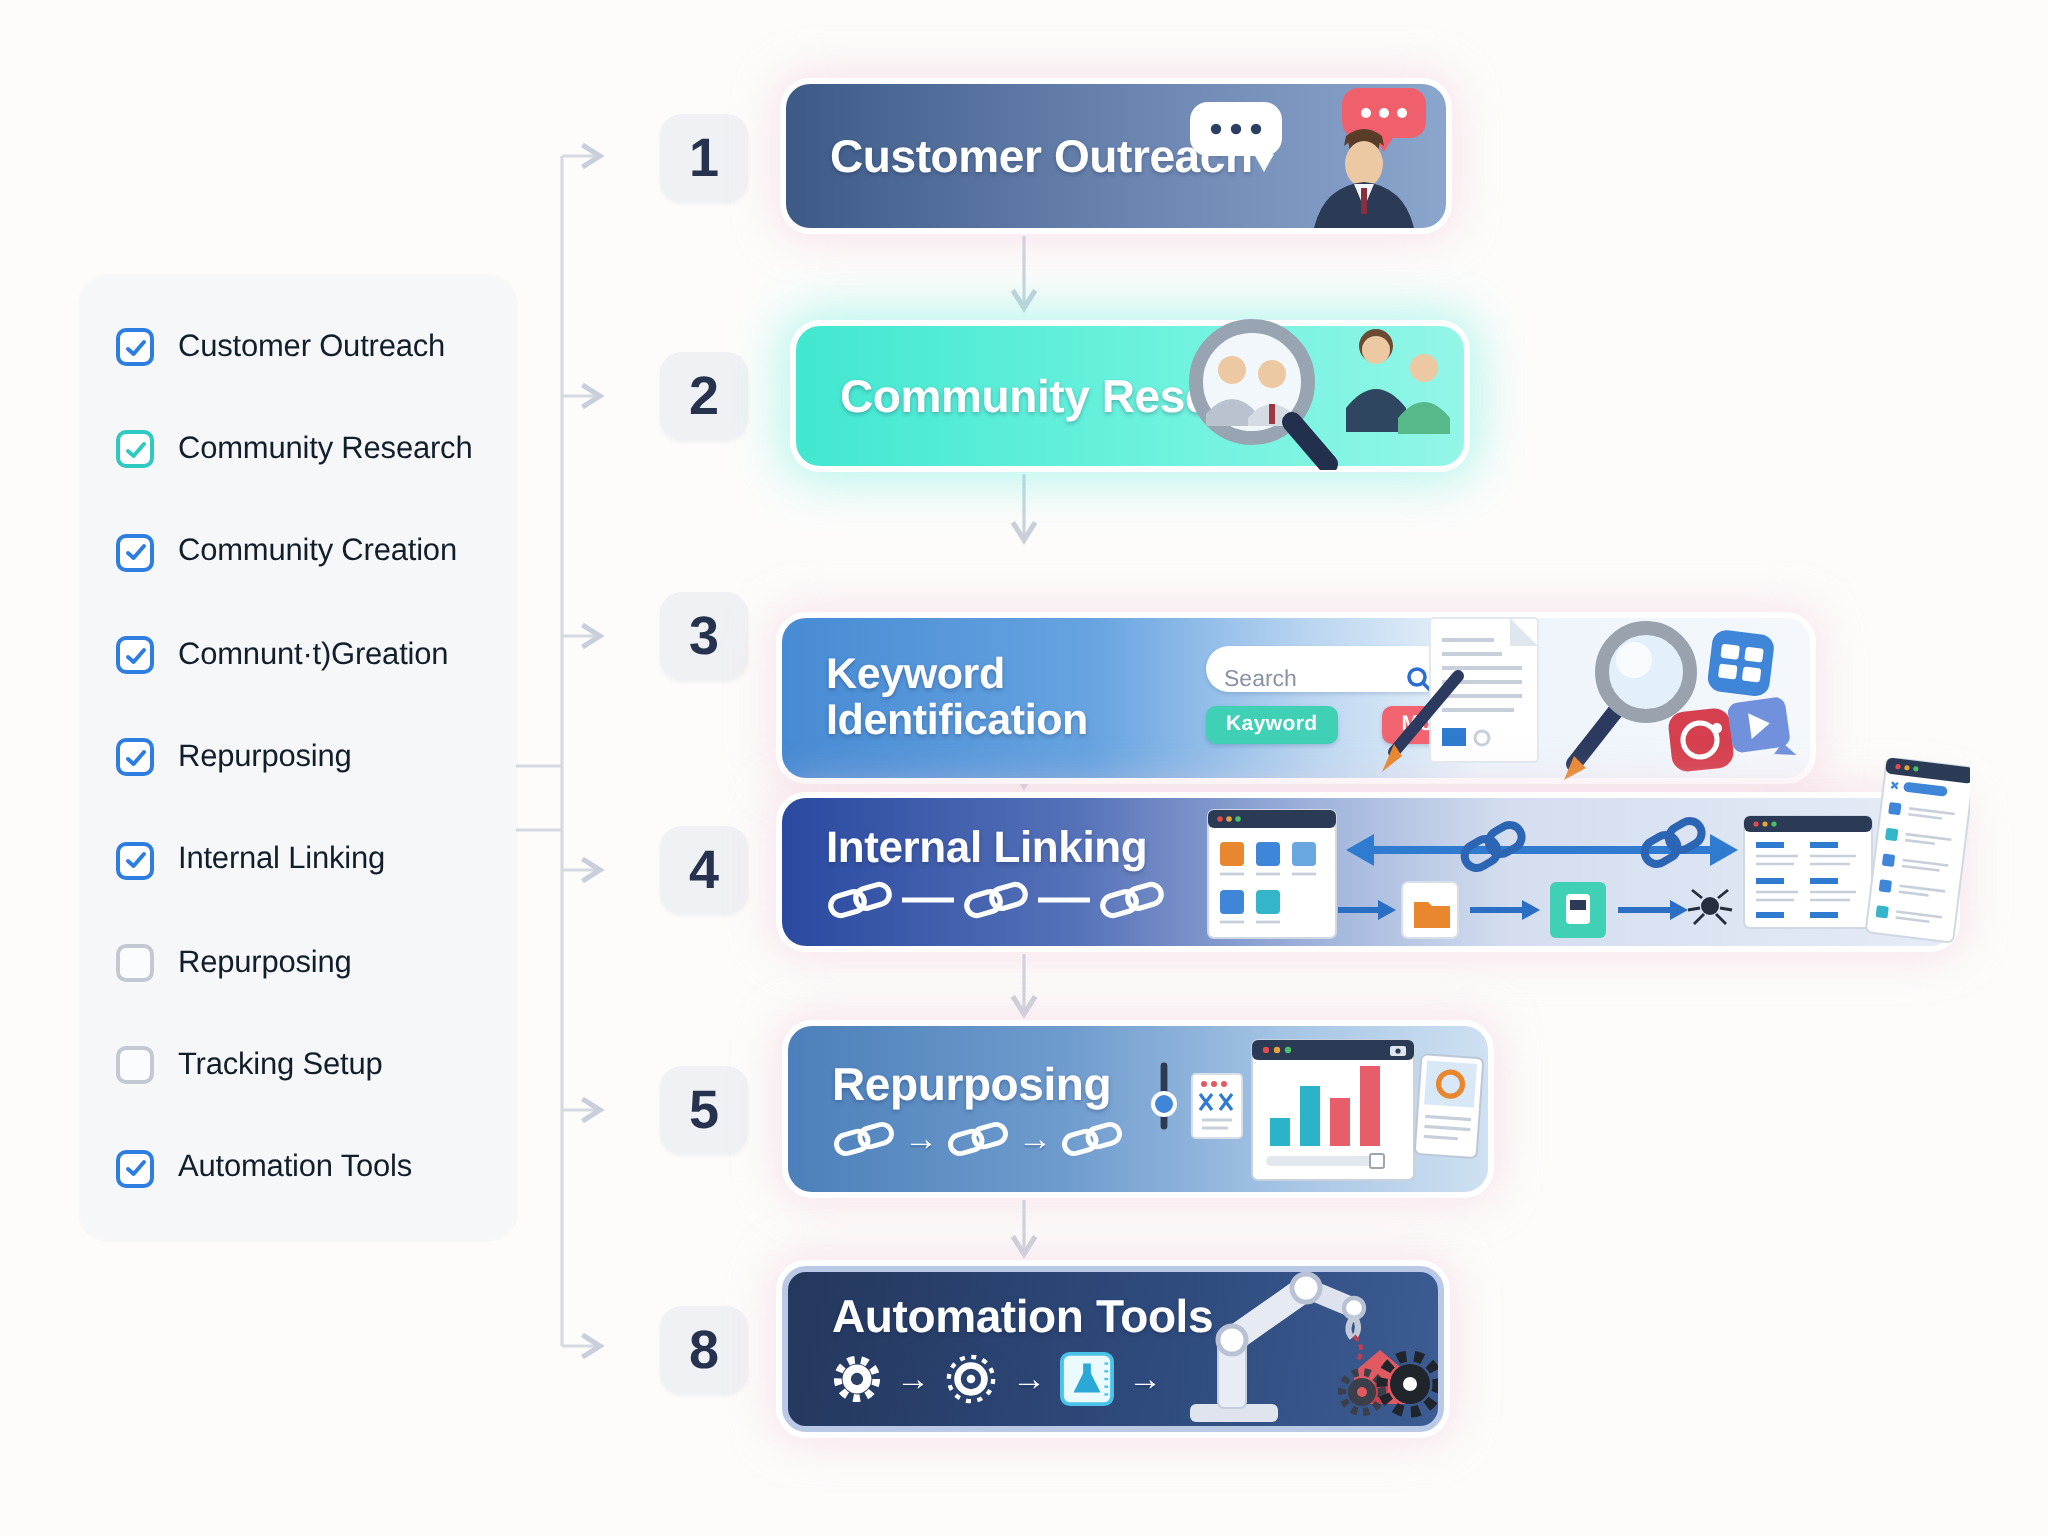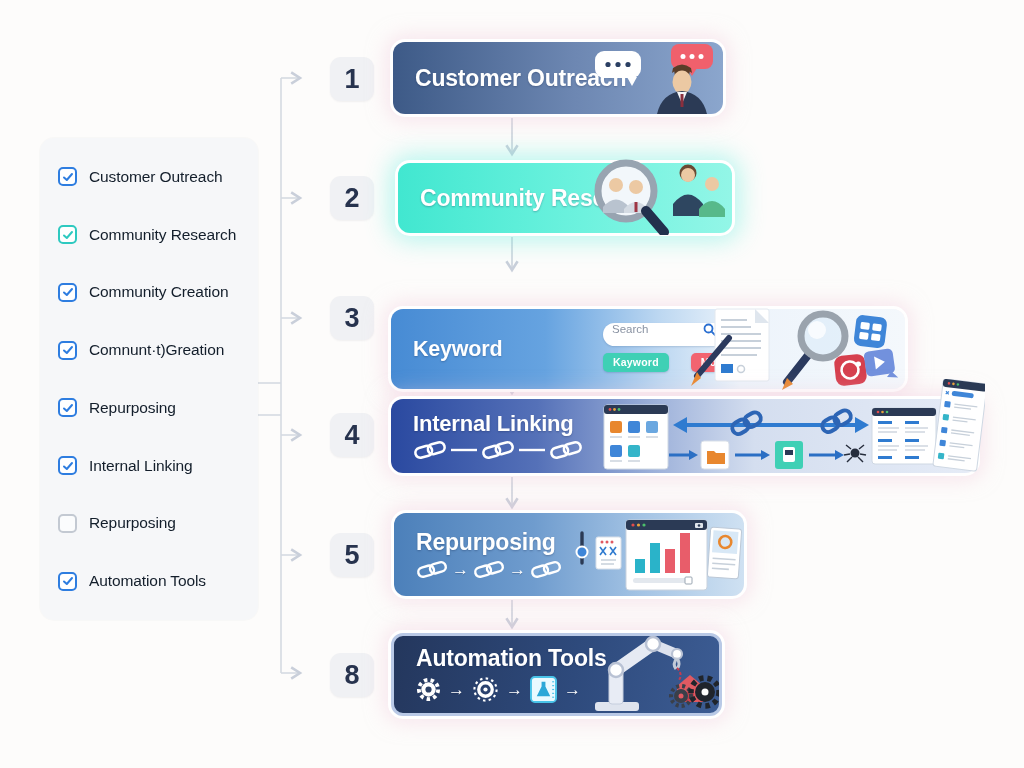--- a/index.html
+++ b/index.html
@@ -36,21 +36,21 @@
       background:linear-gradient(90deg,#4c80ba 0%,#6f9cce 40%,#a3c3e4 70%,#cfe1f2 100%);}
   .b8{left:391px;top:633px;width:331px;height:83px;background:linear-gradient(100deg,#24375d,#2e4a7c 55%,#3c5c93);
       border:3px solid #b9c9e6;box-sizing:border-box;}
   .pad-l{padding-left:22px;}
   .stack{display:flex;flex-direction:column;gap:5px;}
   .chain-row{display:flex;align-items:center;gap:4px;}
   .arrow-glyph{color:#fff;font-size:17px;font-weight:700;line-height:1;text-shadow:0 1px 1px rgba(10,25,60,0.3);}
   .ill{position:absolute;pointer-events:none;}
   
   .search-col{display:flex;flex-direction:column;gap:7px;margin-left:12px;margin-top:-4px;}
-  .search-pill{width:122px;height:23px;background:#fff;border-radius:12px;display:flex;align-items:flex-start;
+  .search-pill{width:122px;height:23px;background:#fff;border-radius:12px;display:flex;align-items:flex-end;
                justify-content:space-between;padding:0 9px;box-sizing:border-box;box-shadow:0 1px 2px rgba(30,60,110,0.18);}
   .search-text{font-size:11.5px;color:#8a93a3;}
   .tag-row{display:flex;gap:22px;}
   .tag{height:19px;border-radius:5px;color:#fff;font-size:10.5px;font-weight:700;display:flex;
        align-items:center;padding:0 10px;letter-spacing:0.2px;box-shadow:0 1px 2px rgba(30,60,110,0.2);}
   
   .connectors{position:absolute;left:0;top:0;z-index:1;}
 </style>
 </head>
 <body>
@@ -130,20 +130,24 @@
             <polyline points="2,6.5 4.8,9 10,3" fill="none" stroke="#2e7de0" stroke-width="2" stroke-linecap="round" stroke-linejoin="round"></polyline>
           </svg>
         </span>
       <span class="check-label">Internal Linking</span>
     </div>
     <div class="check-row">
       <span class="checkbox none"></span>
       <span class="check-label">Repurposing</span>
     </div>
     <div class="check-row">
+      <span class="checkbox none"></span>
+      <span class="check-label">Tracking Setup</span>
+    </div>
+    <div class="check-row">
       <span class="checkbox blue">
           <svg width="12" height="12" viewBox="0 0 12 12">
             <polyline points="2,6.5 4.8,9 10,3" fill="none" stroke="#2e7de0" stroke-width="2" stroke-linecap="round" stroke-linejoin="round"></polyline>
           </svg>
         </span>
       <span class="check-label">Automation Tools</span>
     </div>
   </div>
 
   <div class="num-badge" style="left:330px;top:57px">1</div>
@@ -199,20 +203,21 @@
         <path d="M36 50 q12,-14 24,0 l0,4 h-24 z" fill="#d4dbe3"></path>
         <rect x="46.5" y="43" width="3" height="10" fill="#9e3644"></rect>
         <line x1="58" y1="52" x2="76" y2="73" stroke="#22304d" stroke-width="10" stroke-linecap="round"></line>
       </g>
     </svg>
   </div>
 
   <div class="banner b3">
     <div class="btitle pad-l" style="font-size:21.5px;width:178px">
       <div>Keyword</div>
+      <div>Identification</div>
     </div>
     <div class="search-col">
       <div class="search-pill">
         <span class="search-text">Search</span>
         <svg width="13" height="13" viewBox="0 0 13 13">
             <circle cx="5.5" cy="5.5" r="4" fill="none" stroke="#2a6fd1" stroke-width="1.8"></circle>
             <line x1="8.6" y1="8.6" x2="12" y2="12" stroke="#2a6fd1" stroke-width="1.8" stroke-linecap="round"></line>
           </svg>
       </div>
       <div class="tag-row">

